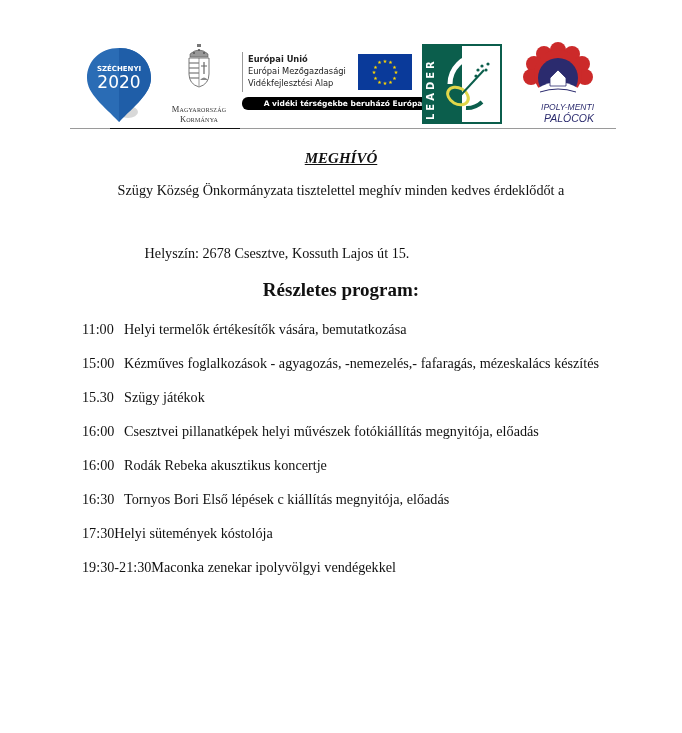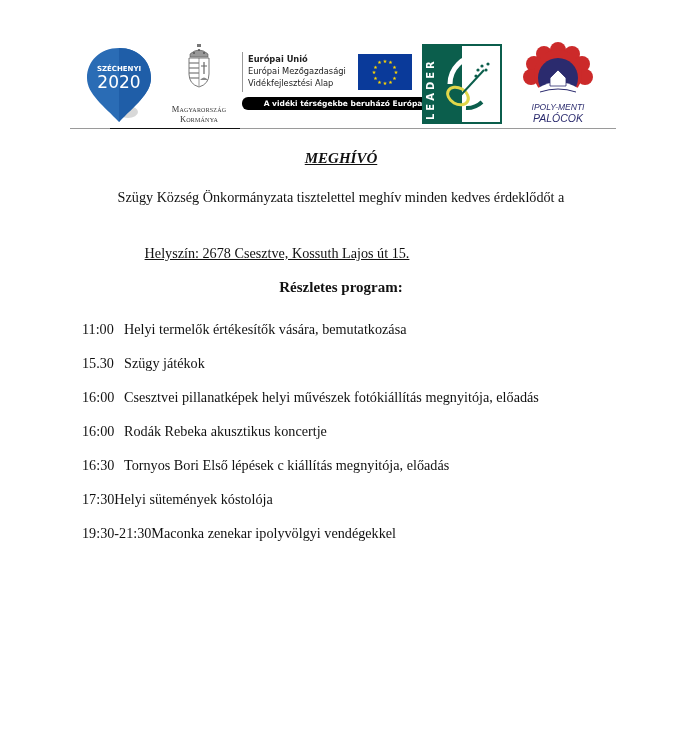--- a/index.html
+++ b/index.html
@@ -30,36 +30,36 @@
                    color: #fff; font-family: "DejaVu Sans", sans-serif; font-size: 7.5px; font-weight: bold;
                    text-align: center; line-height: 13px; border-radius: 6px; }
 
   
   .leader { position: absolute; left: 422px; top: 44px; width: 80px; height: 80px; }
   .leader svg { width: 80px; height: 80px; display: block; }
 
   
   .palocok { position: absolute; left: 522px; top: 42px; width: 72px; height: 84px; }
   .palocok svg { width: 72px; height: 60px; display: block; }
-  .palocok .p-text { text-align: center; color: #2b2b6e; font-family: "Liberation Sans", sans-serif;
+  .palocok .p-text { text-align: right; color: #2b2b6e; font-family: "Liberation Sans", sans-serif;
                      font-style: italic; line-height: 11px; }
   .palocok .p1 { font-size: 8.5px; }
   .palocok .p2 { font-size: 10.5px; }
 
   .divider { position: absolute; left: 70px; top: 128px; width: 546px; height: 1px; background: #9a9a9a; }
   .divider .dark { position: absolute; left: 40px; top: 0; width: 130px; height: 1px; background: #111; }
 
   
   .title { position: absolute; left: 0; width: 682px; top: 150px; text-align: center;
            font-size: 15px; font-weight: bold; font-style: italic; text-decoration: underline; }
-  .intro { position: absolute; left: 0; width: 682px; top: 184px; text-align: center;
+  .intro { position: absolute; left: 0; width: 682px; top: 177px; text-align: center;
            font-size: 14.2px; line-height: 26px; }
-  .venue { position: absolute; left: 0; width: 554px; top: 245px; text-align: center; font-size: 14.2px; text-decoration: underline; }
+  .venue { position: absolute; left: 0; width: 554px; top: 245px; text-align: center; font-size: 14.2px; }
   .prog-title { position: absolute; left: 0; width: 682px; top: 279px; text-align: center;
-                font-size: 15px; font-weight: bold; }
+                font-size: 19px; font-weight: bold; }
 
   .program { position: absolute; left: 82px; top: 320px; width: 560px; font-size: 14.2px; }
   .prog-item { height: 34px; line-height: 18px; white-space: nowrap; }
   .prog-item .time { display: inline-block; }
   .prog-item .time.fixed { width: 42px; }
   .prog-item .time.loose { margin-right: 0; }
 </style>
 </head>
 <body>
 
@@ -173,19 +173,20 @@
 <div class="intro">
   <div>Szügy Község Önkormányzata tisztelettel meghív minden kedves érdeklődőt a</div>
 </div>
 
 <div class="venue">Helyszín: 2678 Csesztve, Kossuth Lajos út 15.</div>
 
 <div class="prog-title">Részletes program:</div>
 
 <div class="program">
   <div class="prog-item"><span class="time fixed">11:00</span><span>Helyi termelők értékesítők vására, bemutatkozása</span></div>
+  <div class="prog-item"><span class="time fixed">15:00</span><span>Kézműves foglalkozások - agyagozás, -nemezelés,- fafaragás, mézeskalács készítés</span></div>
   <div class="prog-item"><span class="time fixed">15.30</span><span>Szügy játékok</span></div>
   <div class="prog-item"><span class="time fixed">16:00</span><span>Csesztvei pillanatképek helyi művészek fotókiállítás megnyitója, előadás</span></div>
   <div class="prog-item"><span class="time fixed">16:00</span><span>Rodák Rebeka akusztikus koncertje</span></div>
   <div class="prog-item"><span class="time fixed">16:30</span><span>Tornyos Bori Első lépések c kiállítás megnyitója, előadás</span></div>
   <div class="prog-item"><span class="time loose">17:30</span><span>Helyi sütemények kóstolója</span></div>
   <div class="prog-item"><span class="time loose">19:30-21:30</span><span>Maconka zenekar ipolyvölgyi vendégekkel</span></div>
 </div>
 
 </body></html>

